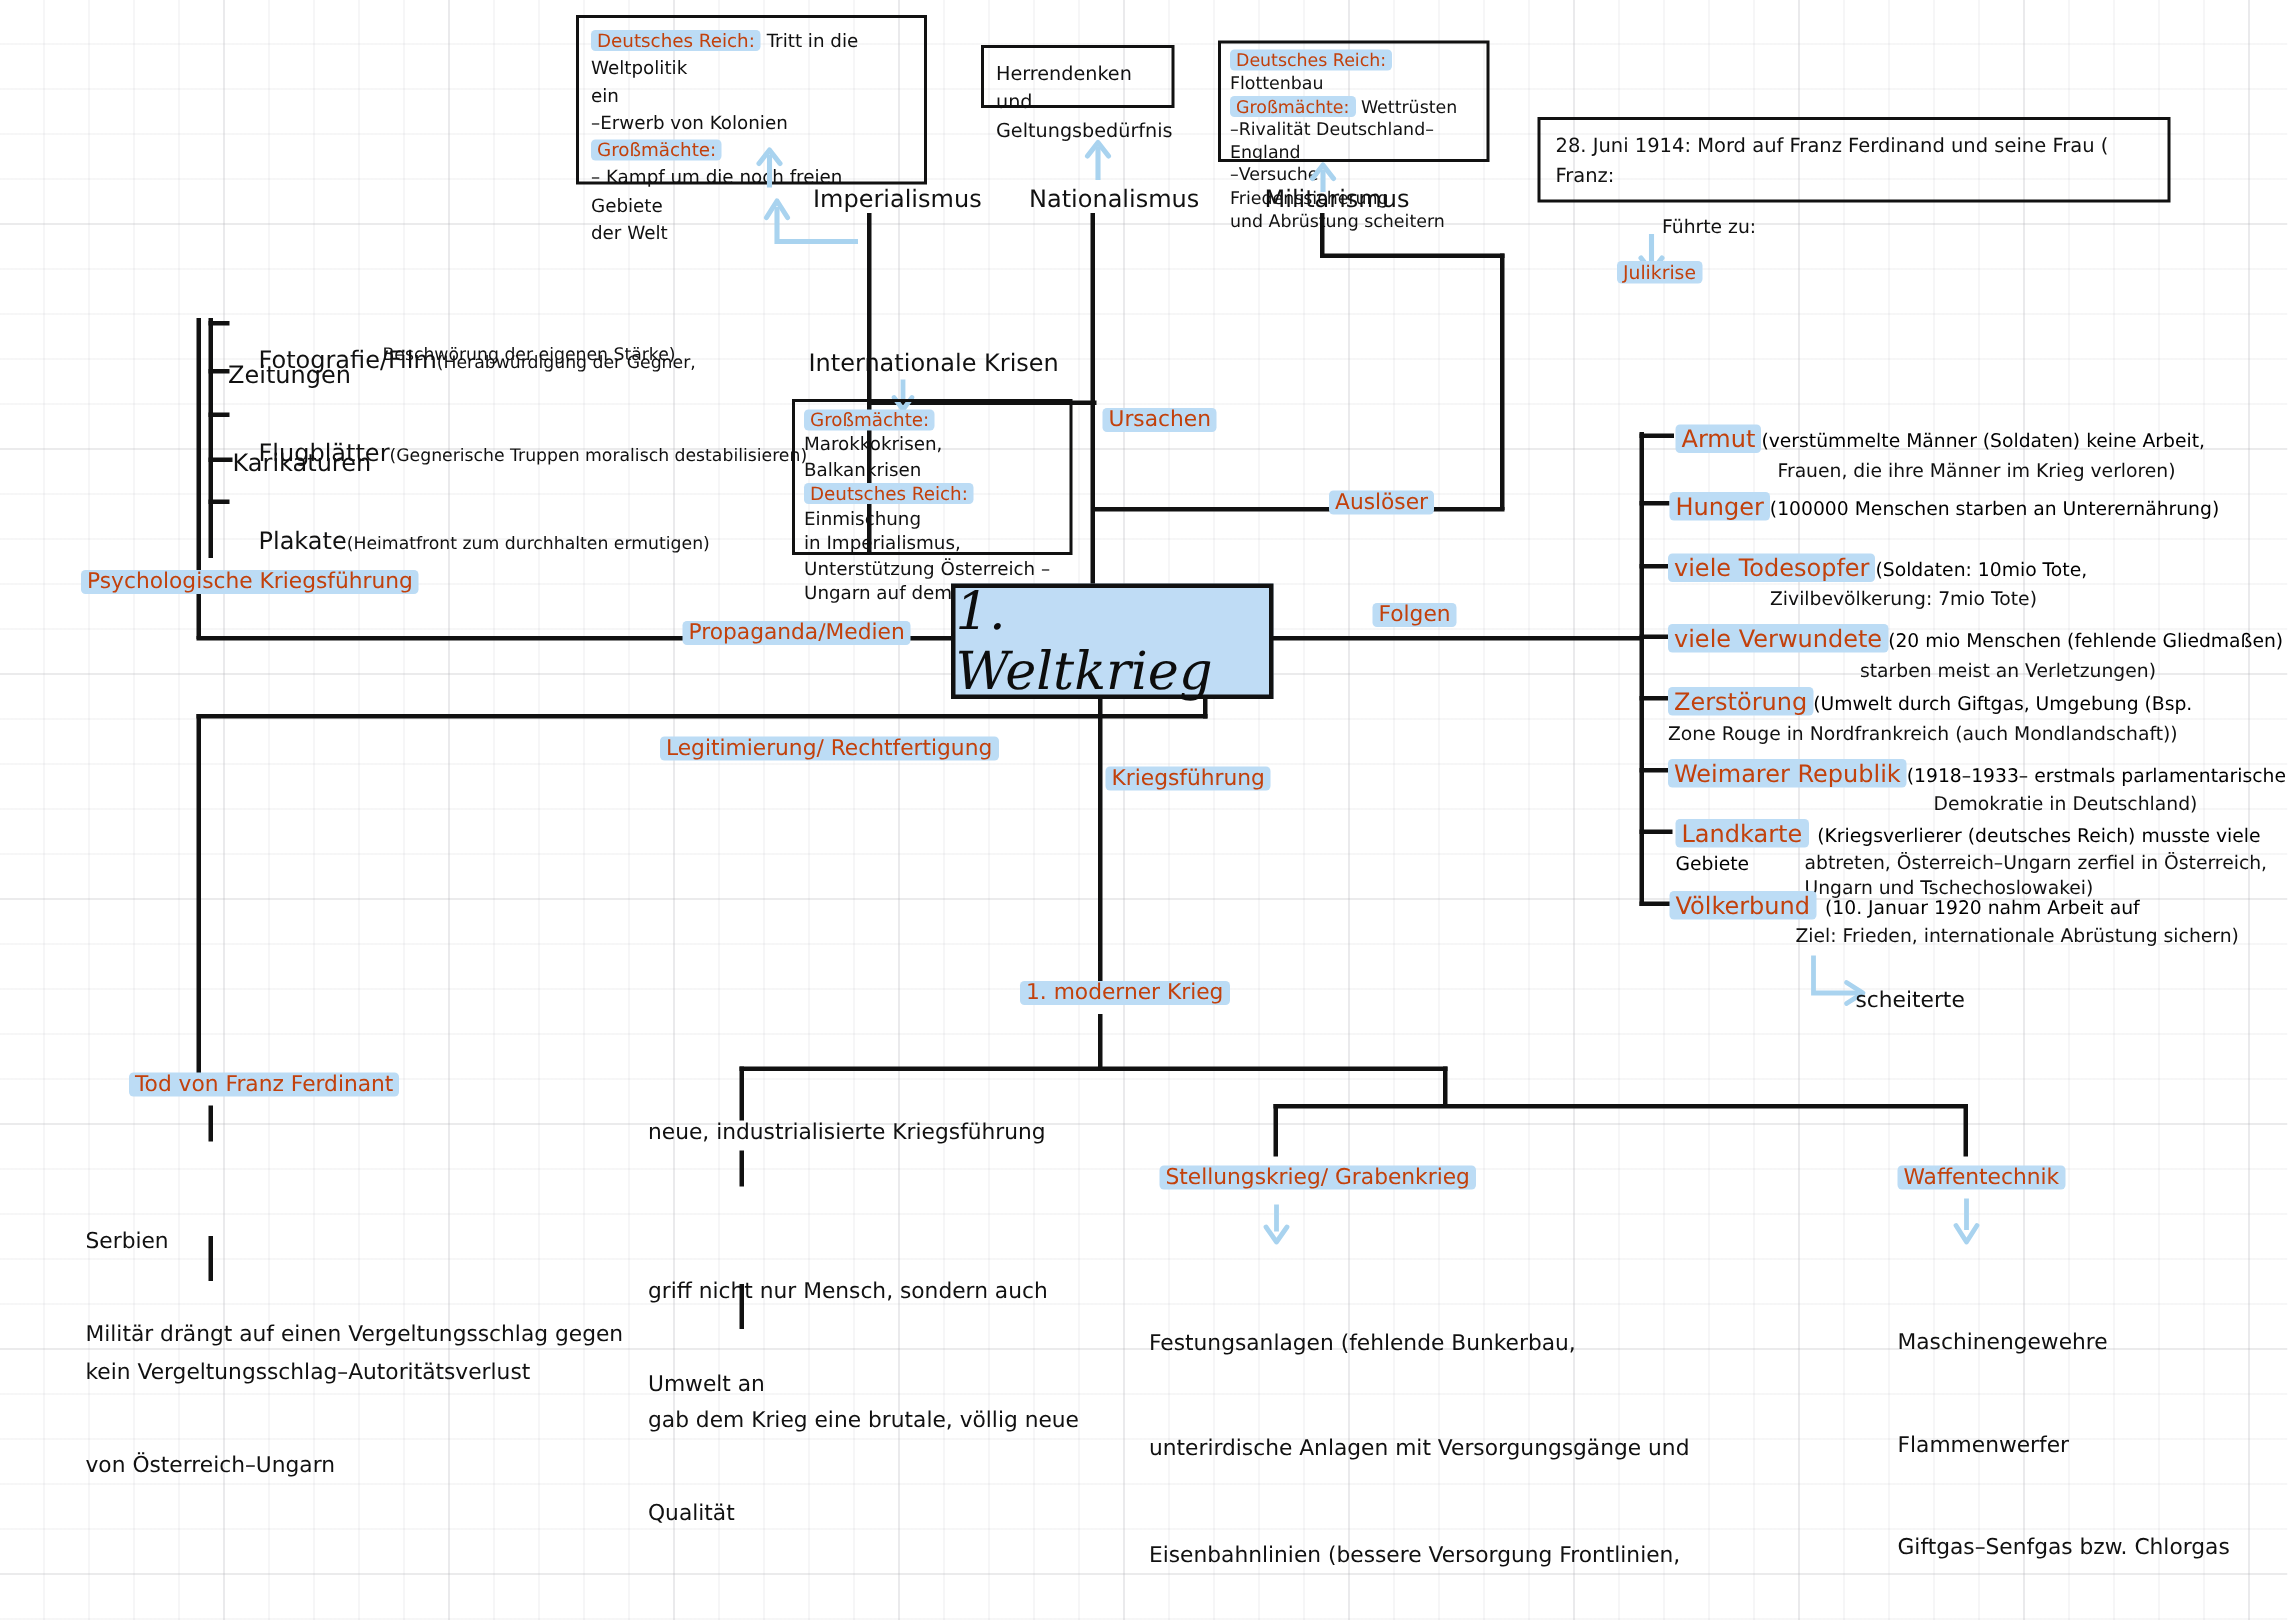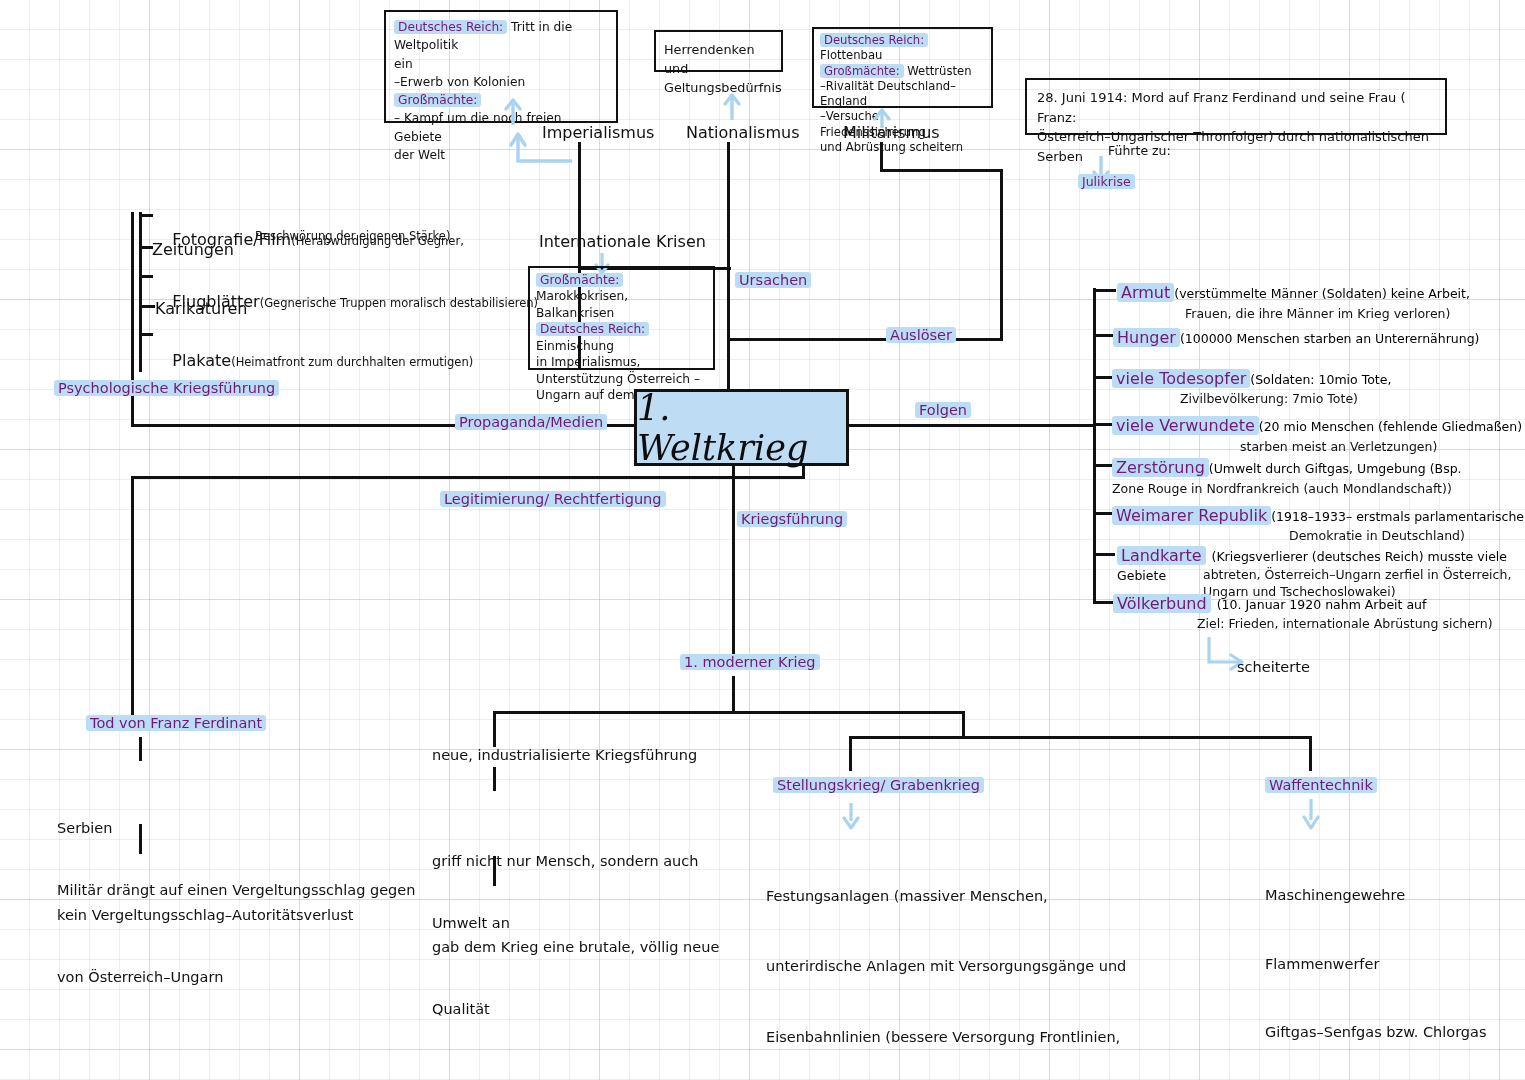--- a/index.html
+++ b/index.html
@@ -24,21 +24,21 @@
       30px 30px,
       30px 30px;
     background-position:-1px -1px,-1px -1px,-1px -1px,-1px -1px;
   }
   
   .txt{position:absolute;color:#111;white-space:pre;line-height:1.42;}
   .hl{
     background:#bcdcf5;
     border-radius:3px;
     padding:0 4px;
-    color:#701a75;
+    color:#c2410c;
   }
   .hlbox{position:absolute;}
   .hlbox .hl{display:inline-block;}
   .box{
     position:absolute;
     border:2.5px solid #111;
     background:transparent;
     box-sizing:border-box;
     padding:6px 8px;
     color:#111;
@@ -85,21 +85,20 @@
   <div class="box" style="left:812px;top:27px;width:181px;height:81px;font-size:11.6px;line-height:1.32;padding:4px 6px;">
     <div><span class="hl">Deutsches Reich:</span><span> Flottenbau</span></div>
     <div><span class="hl">Großmächte:</span><span> Wettrüsten</span></div>
     <div>–Rivalität Deutschland–England</div>
     <div>–Versuche Friedenssicherung</div>
     <div>und Abrüstung scheitern</div>
   </div>
 
   <div class="box" style="left:1025px;top:78px;width:422px;height:57px;font-size:13px;padding:8px 10px;line-height:1.5;">
     <div>28. Juni 1914: Mord auf Franz Ferdinand und seine Frau ( Franz:</div>
-    <div>Österreich–Ungarischer Thronfolger) durch nationalistischen Serben</div>
   </div>
 
   <div class="txt sm" style="left:1108px;top:142px;">Führte zu:</div>
   <svg class="arrow" style="left:1090px;top:155px;" width="22" height="28" viewBox="0 0 22 28">
     <path d="M11 1 L11 20" stroke="#a9d3ef" stroke-width="3.4" fill="none"></path>
     <path d="M4 17 L11 26 L18 17" stroke="#a9d3ef" stroke-width="3.4" fill="none" stroke-linecap="round" stroke-linejoin="round"></path>
   </svg>
   <div class="hlbox sm" style="left:1078px;top:174px;">
     <span class="hl">Julikrise</span>
   </div>
@@ -314,21 +313,21 @@
   </div>
 
   <div class="hlbox md" style="left:773px;top:777px;">
     <span class="hl">Stellungskrieg/ Grabenkrieg</span>
   </div>
   <svg class="arrow" style="left:840px;top:802px;" width="22" height="28" viewBox="0 0 22 28">
     <path d="M11 1 L11 19" stroke="#a9d3ef" stroke-width="3.2" fill="none"></path>
     <path d="M4 16 L11 26 L18 16" stroke="#a9d3ef" stroke-width="3.2" fill="none" stroke-linecap="round" stroke-linejoin="round"></path>
   </svg>
   <div class="txt md" style="left:766px;top:838px;line-height:1.62;">
-    <div>Festungsanlagen (massiver Menschen,</div>
+    <div>Festungsanlagen (fehlende Bunkerbau,</div>
     <div>unterirdische Anlagen mit Versorgungsgänge und</div>
     <div>Eisenbahnlinien (bessere Versorgung Frontlinien,</div>
     
     
     
   </div>
 
   <div class="hlbox md" style="left:1265px;top:777px;">
     <span class="hl">Waffentechnik</span>
   </div>

